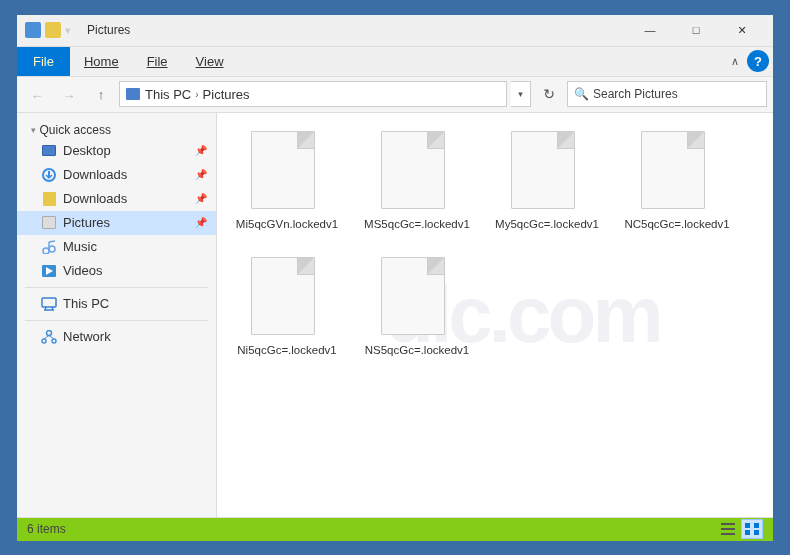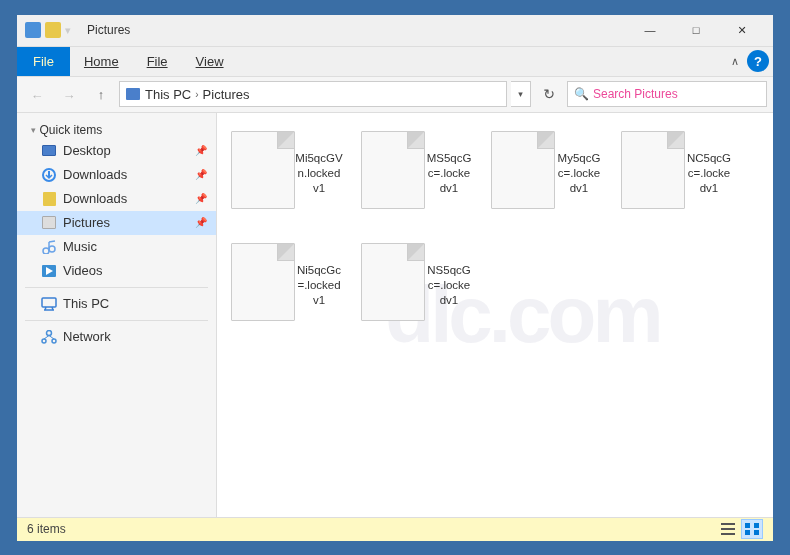--- a/index.html
+++ b/index.html
@@ -271,21 +271,21 @@
     }
     .files-grid {
       display: grid;
       grid-template-columns: repeat(4, 120px);
       gap: 10px;
       position: relative;
       z-index: 1;
     }
     .file-item {
       display: flex;
-      flex-direction: row;
+      flex-direction: column;
       align-items: center;
       padding: 8px 4px;
       cursor: pointer;
       border-radius: 2px;
     }
     .file-icon {
       width: 72px;
       height: 80px;
       position: relative;
       margin-bottom: 6px;
@@ -325,21 +325,21 @@
       font-size: 11.5px;
       color: #333;
       text-align: center;
       word-break: break-word;
       line-height: 1.3;
       max-width: 110px;
     }
     
     .status-bar {
       height: 24px;
-      background: #fef9c3;
+      background: #84cc16;
       border-top: 1px solid #ddd;
       display: flex;
       align-items: center;
       padding: 0 10px;
       font-size: 12px;
       color: #444;
     }
     .status-bar-right {
       margin-left: auto;
       display: flex;
@@ -397,30 +397,30 @@
         <div style="width:14px;height:12px;background:#4a7fcb;border-radius:1px;margin-right:3px;"></div>
         <span>This PC</span>
         <span class="address-chevron"> › </span>
         <span>Pictures</span>
       </div>
     </div>
     <div class="address-dropdown">▾</div>
     <button class="refresh-btn">↻</button>
     <div class="search-box">
       <span style="color:#888;font-size:12px;">🔍</span>
-      <span style="color:#ec4899;font-size:12px;">Search Pictures</span>
+      <span style="color:#404040;font-size:12px;">Search Pictures</span>
     </div>
   </div>
 
   <div class="main-content">
 
     <div class="sidebar">
       <div class="sidebar-section-header">
         <span class="chevron">▾</span>
-        <span>Quick items</span>
+        <span>Quick access</span>
       </div>
 
       <div class="sidebar-item">
         <div class="sidebar-icon">
           <div style="width:14px;height:11px;background:#4a7fcb;border-radius:1px;border:1px solid #3060aa;"></div>
         </div>
         <span>Desktop</span>
         <span class="pin-icon">📌</span>
       </div>
 

